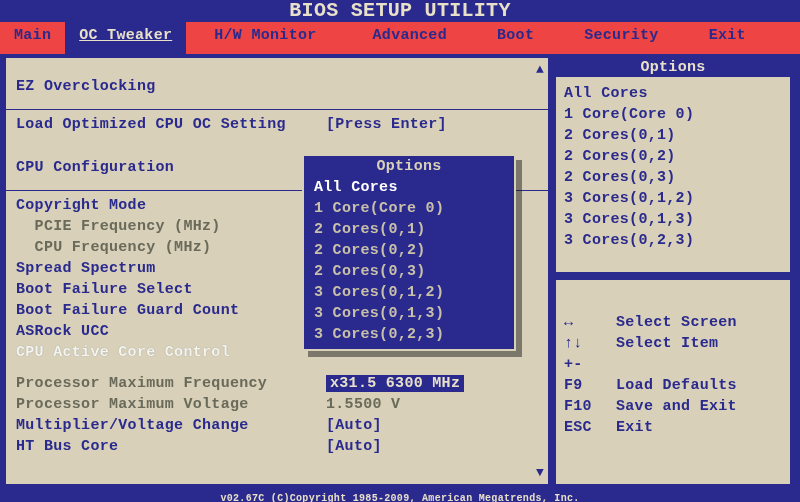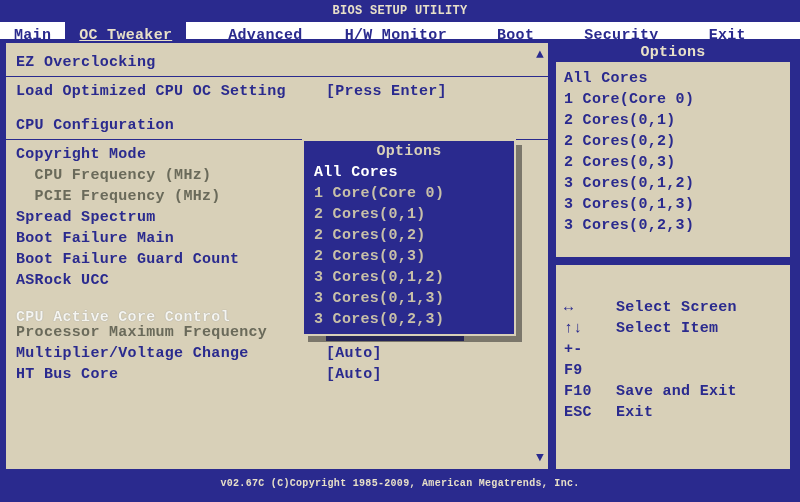--- a/index.html
+++ b/index.html
@@ -9,27 +9,27 @@
     font-size: 15px;
     font-weight: bold;
     background: #2a2a8e;
     color: #d8d0b8;
     letter-spacing: 0.3px;
   }
   .titlebar {
     height: 22px;
     text-align: center;
     color: #e8e0c8;
-    font-size: 12px;
+    font-size: 20px;
     line-height: 22px;
   }
   .menubar {
-    height: 17px;
+    height: 32px;
     display: flex;
-    background: #ffffff;
+    background: #ef4444;
     color: #2a2a8e;
     align-items: stretch;
   }
   .menubar .tab {
     padding: 3px 14px 0 14px;
     line-height: 21px;
     cursor: pointer;
   }
   .menubar .tab.active {
     background: #2a2a8e;
@@ -65,29 +65,29 @@
   }
   .right-top { flex: 1.05; }
   .right-bot { flex: 1; }
   .box-title {
     background: #2a2a8e;
     color: #e8e0c8;
     text-align: center;
     padding: 1px 0;
     margin: -4px -8px 6px -8px;
   }
-  .section-head { color: #2a2a8e; margin: 5px 0; }
+  .section-head { color: #2a2a8e; margin: 14px 0; }
   .divider { border-top: 1px solid #2a2a8e; margin: 3px -10px 4px -10px; }
   .row { display: flex; line-height: 21px; height: 21px; }
   .row .label { flex: 0 0 310px; white-space: pre; }
   .row .value { flex: 1; }
   .grey { color: #6a6a5a; }
   .blue { color: #2a2a8e; }
   .highlight { background: #2a2a8e; color: #e8e0c8; padding: 0 4px; }
-  .active-item { color: #f5f5f0; text-shadow: 0 0 1px #888; margin-top: 16px; }
+  .active-item { color: #f5f5f0; text-shadow: 0 0 1px #888; }
   .popup {
     position: absolute;
     left: 296px;
     top: 96px;
     width: 214px;
     background: #2a2a8e;
     color: #d8d0b8;
     border: 2px solid #d8d0b8;
     padding: 0 0 4px 0;
     z-index: 5;
@@ -123,22 +123,22 @@
   }
 </style>
 </head>
 <body>
 
 <div class="titlebar">BIOS SETUP UTILITY</div>
 
 <div class="menubar">
   <div class="tab">Main</div>
   <div class="tab active">OC Tweaker</div>
+  <div class="tab" style="margin-left:14px">H/W Monitor</div>
   <div class="tab" style="margin-left:28px">Advanced</div>
-  <div class="tab" style="margin-left:14px">H/W Monitor</div>
   <div class="tab" style="margin-left:22px">Boot</div>
   <div class="tab" style="margin-left:22px">Security</div>
   <div class="tab" style="margin-left:22px">Exit</div>
 </div>
 
 <div class="workarea">
 
   <div class="left-pane">
     <span class="scroll-arrow" style="top:4px">▲</span>
     <span class="scroll-arrow" style="bottom:4px">▼</span>
@@ -152,46 +152,50 @@
     </div>
 
     <div style="height:10px"></div>
     <div class="section-head">CPU Configuration</div>
     <div class="divider"></div>
 
     <div class="row">
         <span class="label blue">Copyright Mode</span>
       </div>
     <div class="row">
+        <span class="label grey">  PCIE Frequency (MHz)</span>
+      </div>
+    <div class="row">
         <span class="label grey">  CPU Frequency (MHz)</span>
       </div>
     <div class="row">
-        <span class="label grey">  PCIE Frequency (MHz)</span>
-      </div>
-    <div class="row">
         <span class="label blue">Spread Spectrum</span>
       </div>
     <div class="row">
-        <span class="label blue">Boot Failure Main</span>
+        <span class="label blue">Boot Failure Select</span>
       </div>
     <div class="row">
         <span class="label blue">Boot Failure Guard Count</span>
       </div>
     <div class="row">
         <span class="label blue">ASRock UCC</span>
       </div>
     <div class="row">
         <span class="label active-item">CPU Active Core Control</span>
       </div>
 
     <div style="height:10px"></div>
 
     <div class="row">
       <span class="label grey">Processor Maximum Frequency</span>
       <span class="value"><span class="highlight">x31.5 6300 MHz</span></span>
+    </div>
+    <div class="row">
+      <span class="label grey">Processor Maximum Voltage</span>
+      <span class="value grey">1.5500 V</span>
     </div>
     <div class="row">
       <span class="label blue">Multiplier/Voltage Change</span>
       <span class="value blue">[Auto]</span>
     </div>
     <div class="row">
       <span class="label blue">HT Bus Core</span>
       <span class="value blue">[Auto]</span>
     </div>
 
@@ -231,20 +235,21 @@
         </div>
       <div class="help-row">
           <span class="k">↑↓</span>
           <span>Select Item</span>
         </div>
       <div class="help-row">
           <span class="k">+-</span>
         </div>
       <div class="help-row">
           <span class="k">F9</span>
+          <span>Load Defaults</span>
         </div>
       <div class="help-row">
           <span class="k">F10</span>
           <span>Save and Exit</span>
         </div>
       <div class="help-row">
           <span class="k">ESC</span>
           <span>Exit</span>
         </div>
     </div>

